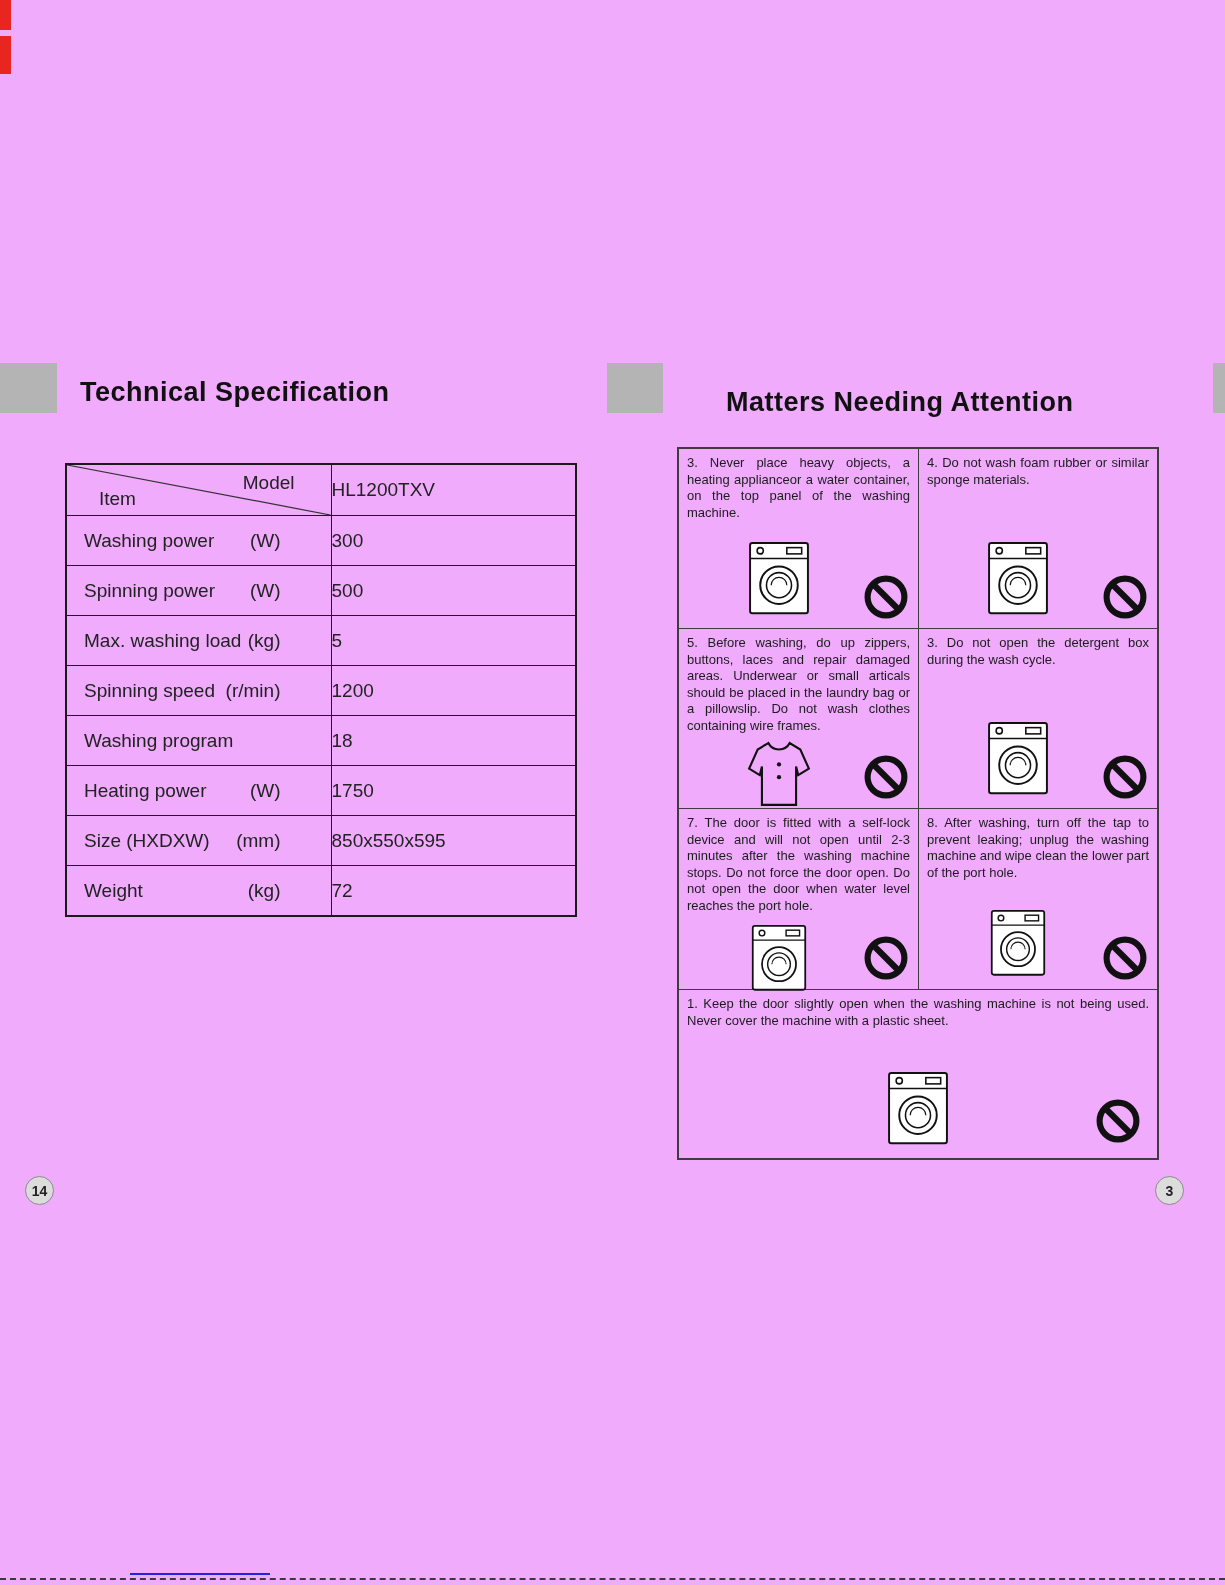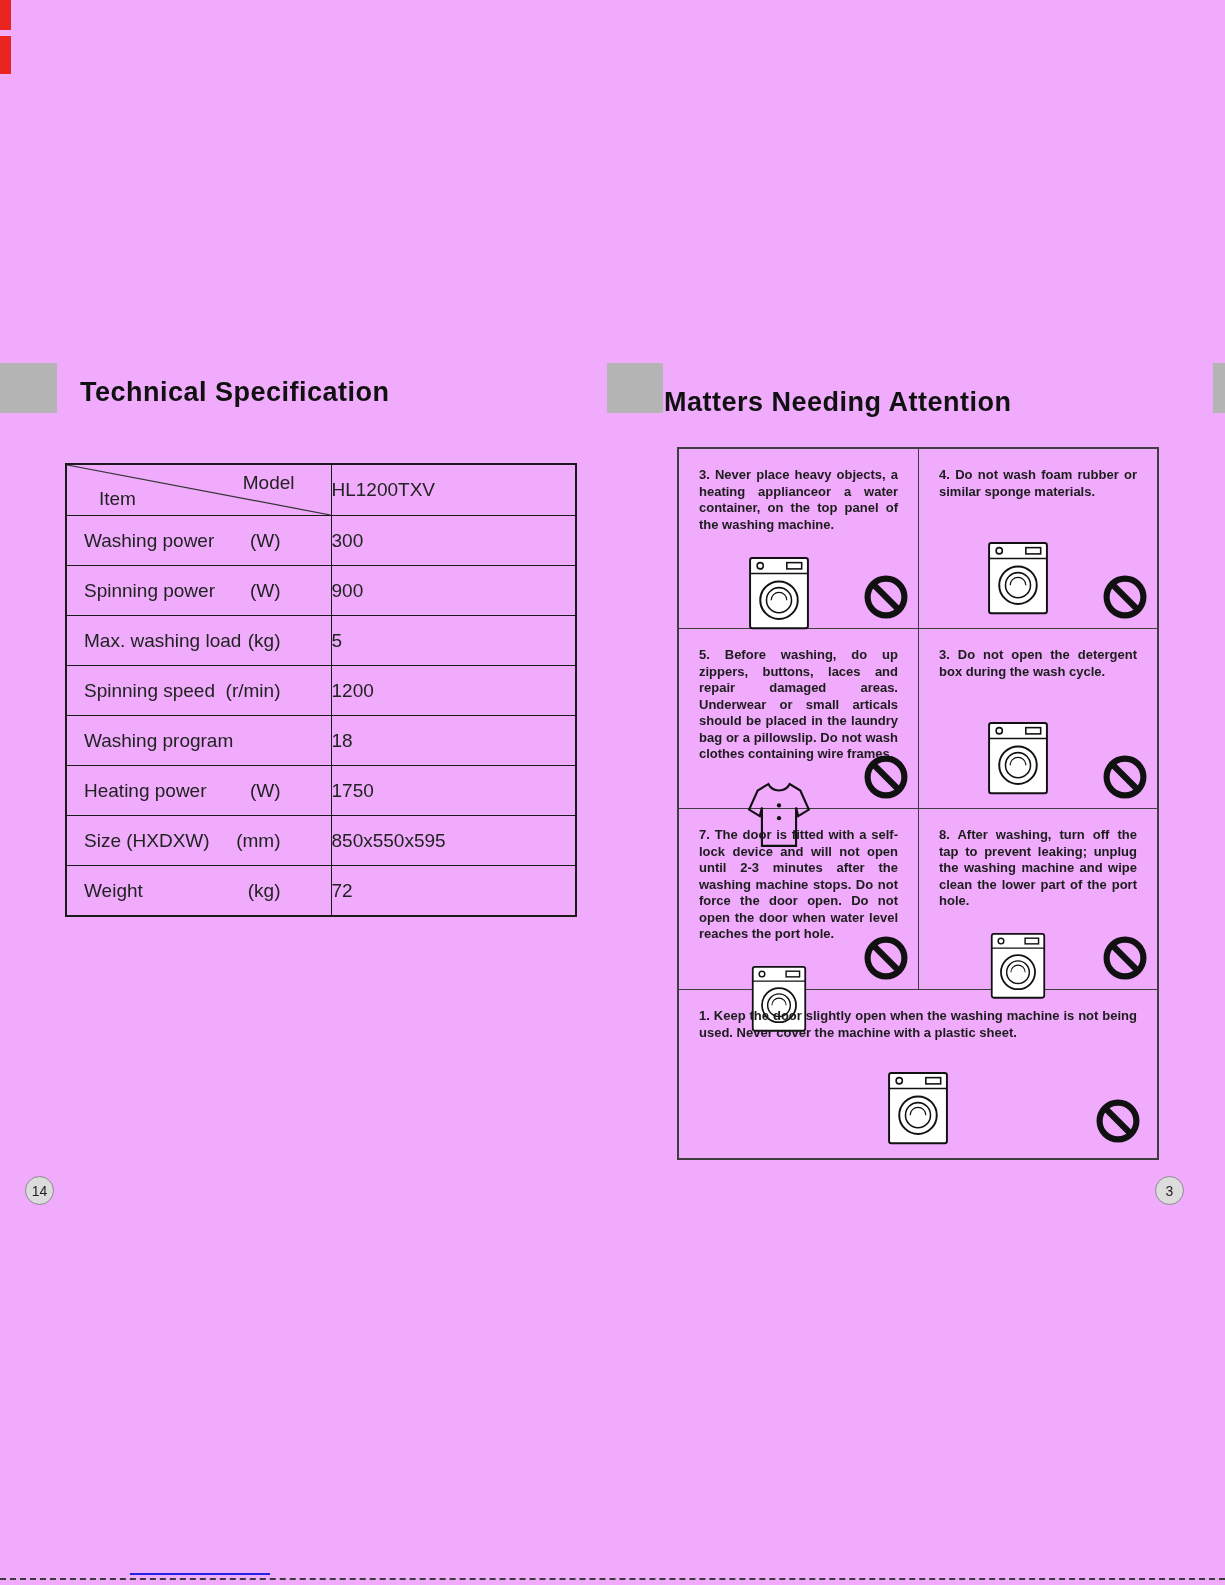--- a/index.html
+++ b/index.html
@@ -15,21 +15,21 @@
   .gray-square{position:absolute;top:363px;height:50px;background:#b4b4b4;}
   .gray-square.gs-left{left:0;width:57px;}
   .gray-square.gs-right{left:607px;width:56px;}
   .gray-square.gs-edge{left:1213px;width:12px;}
   .cut-line{position:absolute;left:0;right:0;top:1578px;border-top:2px dashed #3a3a3a;}
   .blue-line{position:absolute;left:130px;top:1573px;width:140px;border-top:2px solid #2323e6;}
 
   
   .page-title{position:absolute;font-size:27px;font-weight:bold;letter-spacing:.5px;color:#111;}
   .title-left{left:80px;top:377px;}
-  .title-right{left:664px;top:387px;}
+  .title-right{left:726px;top:387px;}
 
   
   .spec-table{
     position:absolute;left:65px;top:463px;width:512px;
     border-collapse:collapse;border:2px solid #1a1a1a;table-layout:fixed;
     font-size:19px;color:#222;
   }
   .spec-table td{border:1px solid #1a1a1a;height:49px;padding:0;vertical-align:middle;}
   .spec-table tr.hdr td{height:50px;}
   .diag-cell{position:relative;}
@@ -38,40 +38,40 @@
   .model-lbl{position:absolute;right:36px;top:7px;}
   .name-wrap{display:flex;align-items:center;padding-left:17px;padding-right:10px;}
   .name-wrap .unit{margin-left:auto;margin-right:40px;white-space:nowrap;}
   .spec-table td.val{}
 
   
   .page-circle{
     position:absolute;width:27px;height:27px;border-radius:50%;
     background:#dcdcdc;border:1px solid #8a8a8a;
     display:flex;align-items:center;justify-content:center;
-    font-size:14px;color:#222;
+    font-size:14px;color:#222;font-weight:bold;
   }
   .pc-left{left:25px;top:1176px;}
   .pc-right{left:1155px;top:1176px;}
 
   
   .notice-grid{
     position:absolute;left:677px;top:447px;width:482px;height:713px;
     border:2px solid #3d3d3d;box-sizing:border-box;
     display:grid;grid-template-columns:240px 1fr;grid-template-rows:180px 180px 181px 1fr;
   }
   .ncell{
     position:relative;box-sizing:border-box;padding:6px 8px 4px 8px;
     display:flex;flex-direction:column;
   }
   .ncell.bR{border-right:1.5px solid #3d3d3d;}
   .ncell.bB{border-bottom:1.5px solid #3d3d3d;}
   .ncell.span2{grid-column:1 / span 2;}
   .ntext{
-    margin:12px;font-size:13px;line-height:1.27;text-align:justify;color:#1c1c1c;font-weight:bold;
+    margin:0;font-size:13px;line-height:1.27;text-align:justify;color:#1c1c1c;
   }
   .illus{margin-top:auto;display:flex;justify-content:center;padding:2px 40px 6px 0;}
   .illus svg{display:block;}
   .washer-svg{width:74px;height:86px;}
   .washer-svg.small{width:66px;height:78px;}
   .shirt-svg{width:64px;height:76px;}
   .no-sign{position:absolute;right:9px;bottom:8px;width:46px;height:46px;}
   .ncell.span2 .illus{padding:2px 0 6px 0;}
   .ncell.span2 .no-sign{right:16px;bottom:14px;}
 </style>
@@ -139,21 +139,21 @@
           </td>
       <td class="val">300</td>
     </tr>
     <tr>
       <td>
             <div class="name-wrap">
               <span>Spinning power</span>
               <span class="unit">(W)</span>
             </div>
           </td>
-      <td class="val">900</td>
+      <td class="val">500</td>
     </tr>
     <tr>
       <td>
             <div class="name-wrap">
               <span>Max. washing load</span>
               <span class="unit">(kg)</span>
             </div>
           </td>
       <td class="val">5</td>
     </tr>

